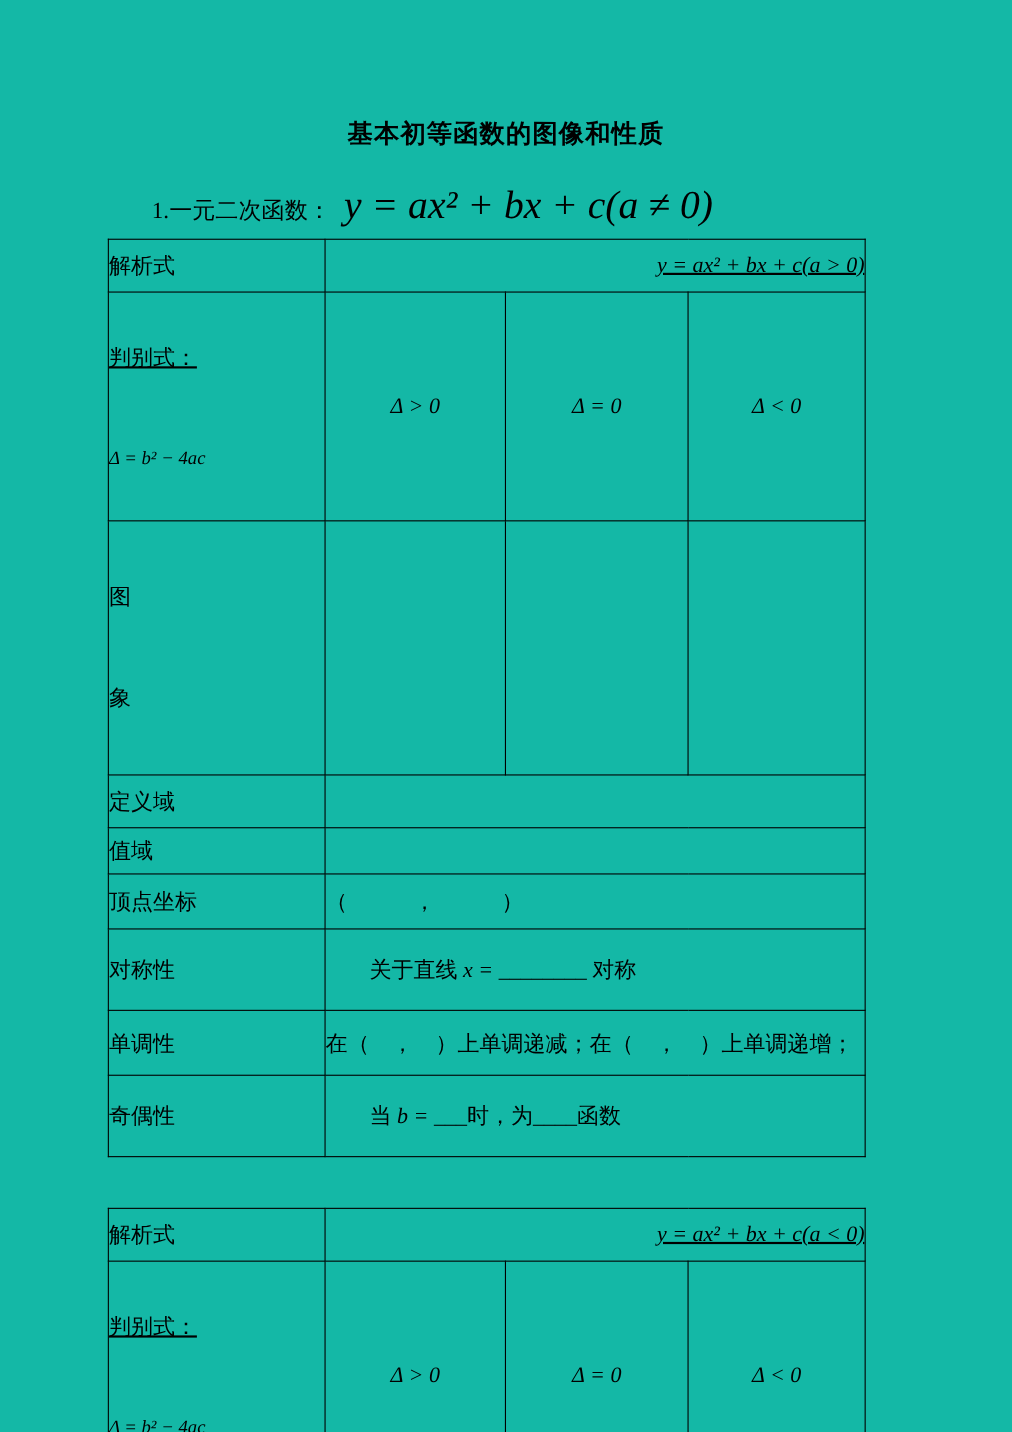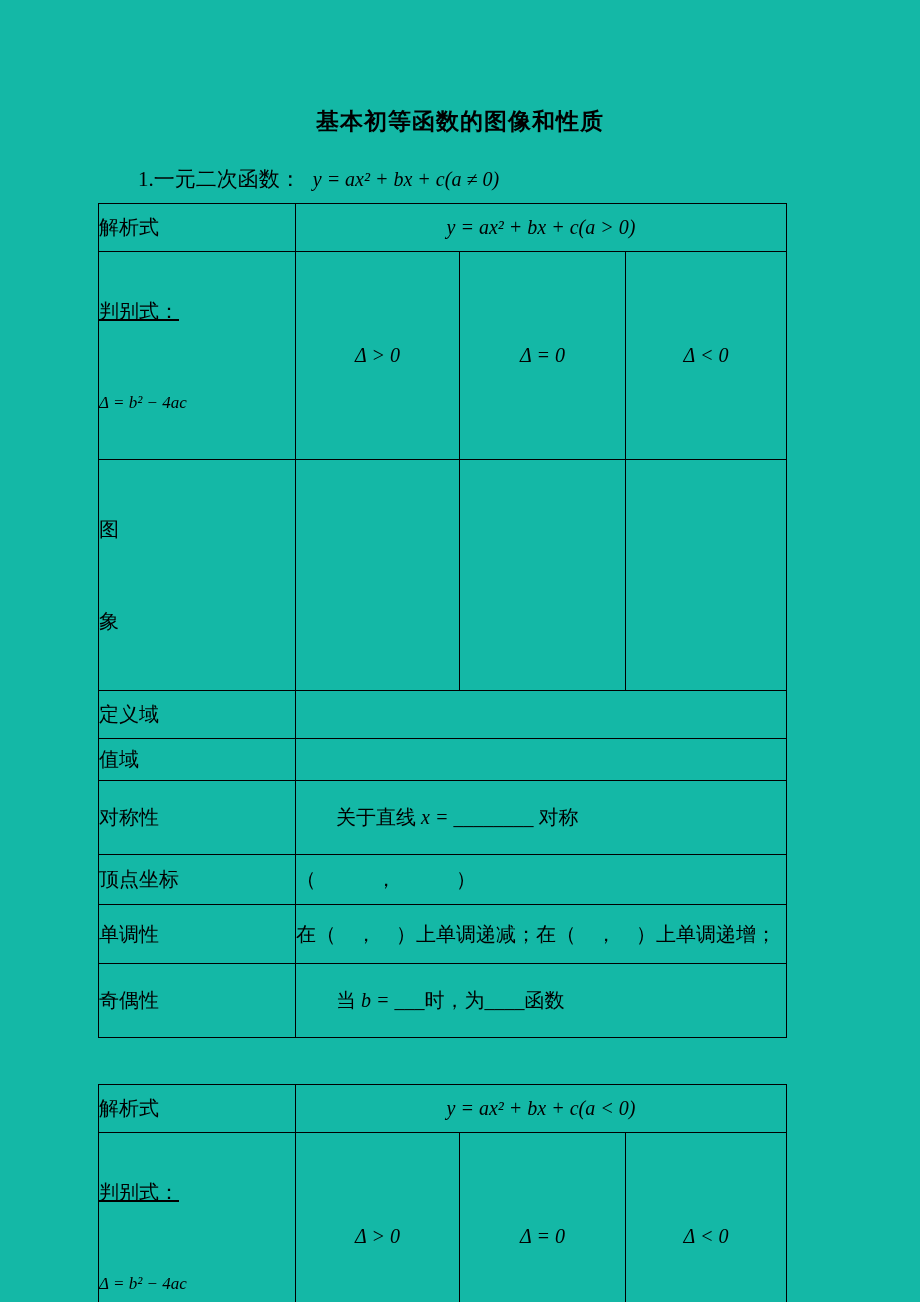--- a/index.html
+++ b/index.html
@@ -26,21 +26,21 @@
     margin: 28px 0 0 138px;
     display: flex;
     align-items: baseline;
   }
   .section-label {
     font-size: 21px;
     font-weight: normal;
   }
   .math { font-style: italic; font-family: "Liberation Serif", serif; }
   .section-formula {
-    font-size: 20px;
+    font-size: 36px;
     margin-left: 12px;
     font-style: italic;
   }
   table.sheet {
     border-collapse: collapse;
     table-layout: fixed;
     margin-left: 98px;
     width: 688px;
   }
   table.sheet-1 { margin-top: 10px; }
@@ -55,23 +55,24 @@
   }
   tr.h48 td { height: 48px; }
   tr.h96 td { height: 96px; }
   tr.h118 td { height: 118px; }
   tr.h49 td { height: 42px; }
   tr.h50 td { height: 50px; }
   tr.h59 td { height: 59px; }
   tr.h58 td { height: 58px; }
   .cell-label { padding-left: 38px; font-size: 20px; margin-left: 29px; }
   .formula-center {
-    text-align: center;
+    text-align: right;
     font-style: italic;
     font-size: 24px;
+    text-decoration: underline;
   }
   .disc-label { padding-left: 9px; vertical-align: middle; }
   .disc-label .disc-title { font-size: 20px; font-style: normal; text-decoration: underline; }
   .disc-label .disc-formula { font-size: 17px; font-style: italic; margin-top: 22px; }
   .case { text-align: center; vertical-align: top; font-style: italic; }
   .case-1 { font-size: 26px; padding-top: 12px; }
   .case-2 { font-size: 33px; padding-top: 8px; text-align: center; }
   .case-3 { font-size: 28px; padding-top: 11px; }
   .graph-label { padding-left: 58px; }
   .graph-label div { line-height: 46px; font-size: 20px; }
@@ -122,28 +123,28 @@
     </tr>
     <tr class="h48">
       <td class="cell-label">定义域</td>
       <td class="cell-value" colspan="3"></td>
     </tr>
     <tr class="h49">
       <td class="cell-label">值域</td>
       <td class="cell-value" colspan="3"></td>
     </tr>
     <tr class="h50">
+      <td class="cell-label">顶点坐标</td>
+      <td class="cell-value" colspan="3">（　　　，　　　）</td>
+    </tr>
+    <tr class="h50">
       <td class="cell-label">对称性</td>
       <td class="cell-value" colspan="3">
         <span>关于直线</span><span class="math"> x = </span><span>________</span><span> 对称</span>
       </td>
-    </tr>
-    <tr class="h50">
-      <td class="cell-label">顶点坐标</td>
-      <td class="cell-value" colspan="3">（　　　，　　　）</td>
     </tr>
     <tr class="h59">
       <td class="cell-label">单调性</td>
       <td class="cell-value" colspan="3">在（　，　）上单调递减；在（　，　）上单调递增；</td>
     </tr>
     <tr class="h58">
       <td class="cell-label">奇偶性</td>
       <td class="cell-value" colspan="3">
         <span>当</span><span class="math"> b = </span><span>___</span><span>时，为</span><span>____</span><span>函数</span>
       </td>

